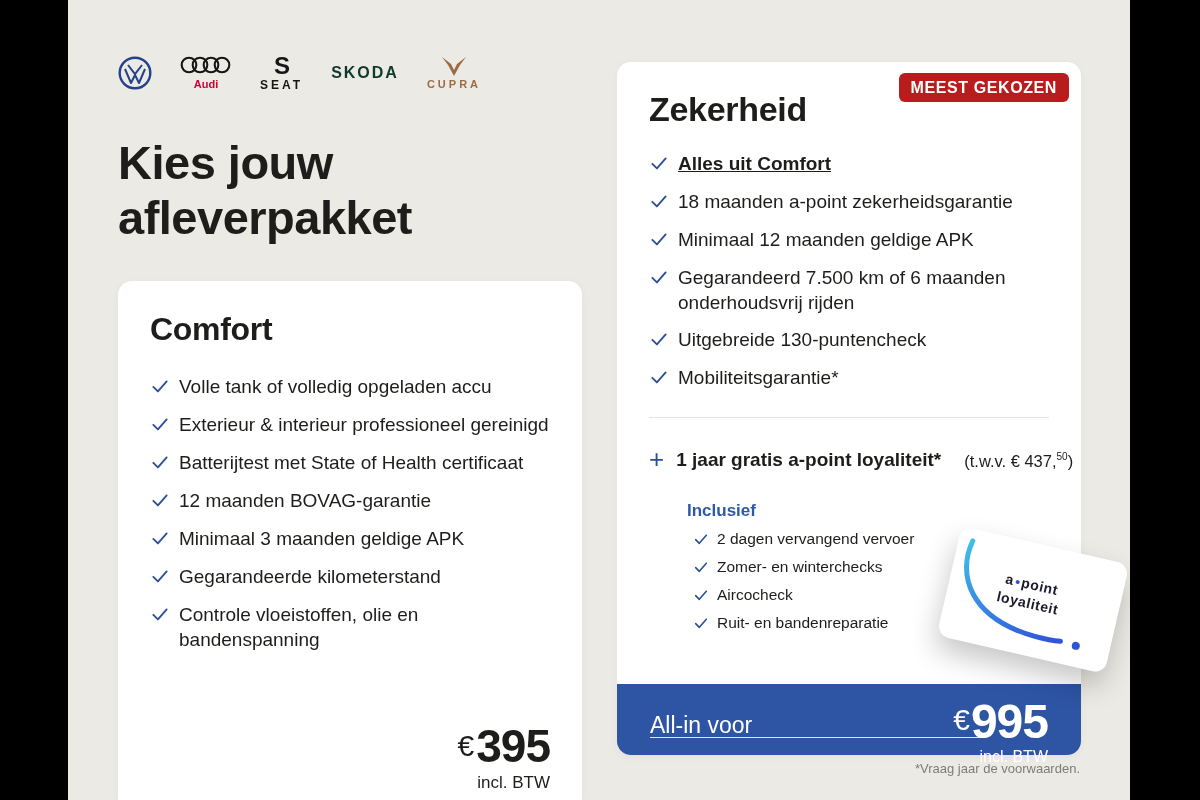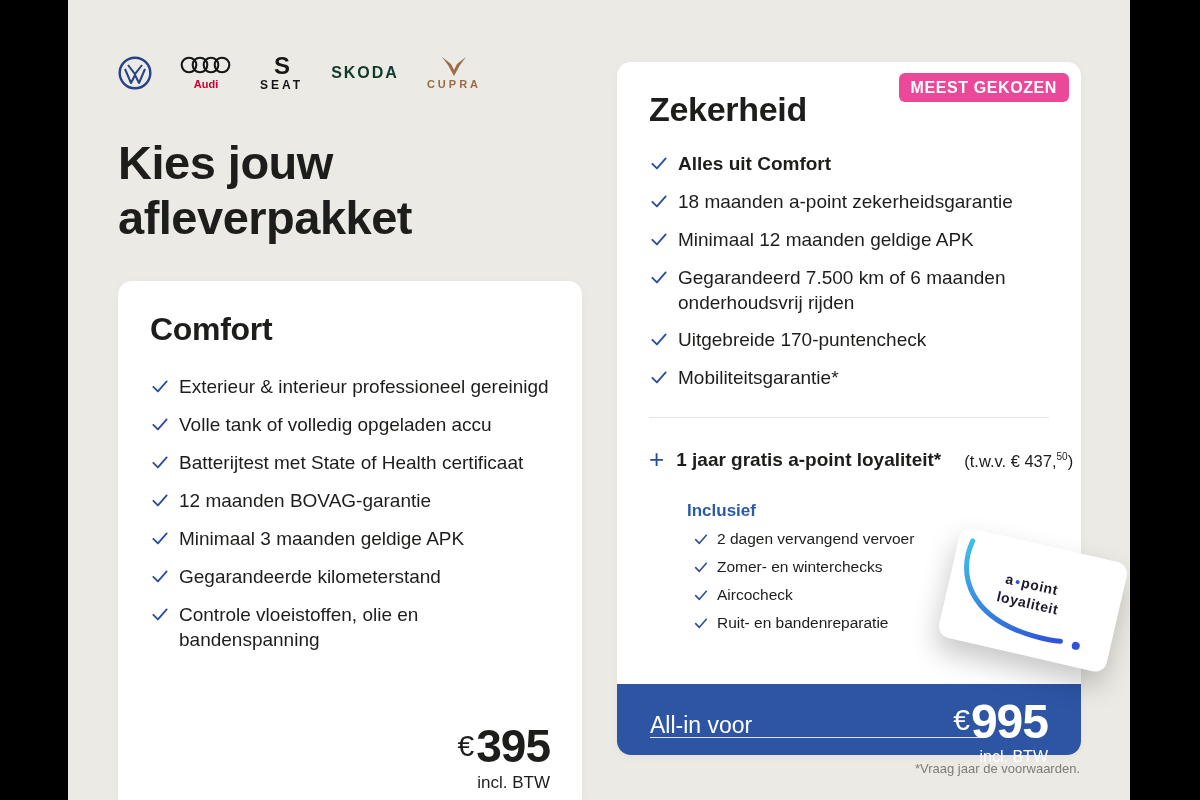--- a/index.html
+++ b/index.html
@@ -33,30 +33,30 @@
   .card-zekerheid { left:549px; top:62px; width:464px; height:693px; padding:28px 32px; }
 
   .card h2 { font-size:32px; font-weight:700; color:#1D1D1B; letter-spacing:-0.3px; }
   .card-comfort h2 { margin-bottom:26px; }
   .card-zekerheid h2 { font-size:34px; margin-bottom:22px; }
 
   ul.feats { list-style:none; }
   ul.feats li { display:flex; align-items:flex-start; margin-bottom:12px; }
   ul.feats .chk { flex:0 0 20px; margin-right:9px; margin-top:2px; }
   ul.feats .feat-text { font-size:19px; line-height:25px; color:#1D1D1B; }
-  .z-feats li:first-child .feat-text { font-weight:700; }
+  .z-feats li:first-child .feat-text { font-weight:700;text-decoration:underline; }
 
   
   .price-block { position:absolute; right:32px; bottom:18px; text-align:right; color:#1D1D1B; }
   .price-line .cur { font-size:30px; font-weight:500; vertical-align:6px; margin-right:2px; }
   .price-line .amt { font-size:46px; font-weight:700; letter-spacing:-1px; }
   .price-note { font-size:17px; margin-top:0px; color:#1D1D1B; }
 
   
-  .badge { position:absolute; right:12px; top:11px; background:#ec4899; color:#fff;
+  .badge { position:absolute; right:12px; top:11px; background:#b91c1c; color:#fff;
            font-size:16px; font-weight:700; letter-spacing:0.6px; padding:6px 12px 5px;
            border-radius:6px; }
 
   
   .divider { border:none; border-top:1px solid #E4E4E2; margin:26px 0 0 0; }
   .loyalty-head { display:flex; align-items:baseline; margin-top:24px; white-space:nowrap; }
   .loyalty-plus { color:#2B4E9B; font-size:26px; font-weight:400; margin-right:12px; position:relative; top:2px; }
   .loyalty-title { font-size:19px; font-weight:700; color:#1D1D1B; }
   .loyalty-value { font-size:16.5px; color:#1D1D1B; margin-left:23px; }
   .loyalty-value sup { font-size:10px; }
@@ -134,27 +134,27 @@
       <span>afleverpakket</span>
     </h1>
 
     <section class="card card-comfort">
       <h2>Comfort</h2>
       <ul class="feats">
         <li>
           <span class="chk"><svg width="20" height="20" viewBox="0 0 24 24">
                 <path d="M4 13 L9.5 18.5 L20 6.5" fill="none" stroke="#2B4E9B" stroke-width="2.2" stroke-linecap="round" stroke-linejoin="round"></path>
               </svg></span>
+          <span class="feat-text">Volle tank of volledig opgeladen accu</span>
+          </li>
+        <li>
+          <span class="chk"><svg width="20" height="20" viewBox="0 0 24 24">
+                <path d="M4 13 L9.5 18.5 L20 6.5" fill="none" stroke="#2B4E9B" stroke-width="2.2" stroke-linecap="round" stroke-linejoin="round"></path>
+              </svg></span>
           <span class="feat-text">Exterieur &amp; interieur professioneel gereinigd</span>
-          </li>
-        <li>
-          <span class="chk"><svg width="20" height="20" viewBox="0 0 24 24">
-                <path d="M4 13 L9.5 18.5 L20 6.5" fill="none" stroke="#2B4E9B" stroke-width="2.2" stroke-linecap="round" stroke-linejoin="round"></path>
-              </svg></span>
-          <span class="feat-text">Volle tank of volledig opgeladen accu</span>
           </li>
         <li>
           <span class="chk"><svg width="20" height="20" viewBox="0 0 24 24">
                 <path d="M4 13 L9.5 18.5 L20 6.5" fill="none" stroke="#2B4E9B" stroke-width="2.2" stroke-linecap="round" stroke-linejoin="round"></path>
               </svg></span>
           <span class="feat-text">Batterijtest met State of Health certificaat</span>
           </li>
         <li>
           <span class="chk"><svg width="20" height="20" viewBox="0 0 24 24">
                 <path d="M4 13 L9.5 18.5 L20 6.5" fill="none" stroke="#2B4E9B" stroke-width="2.2" stroke-linecap="round" stroke-linejoin="round"></path>
@@ -213,21 +213,21 @@
         <li>
           <span class="chk"><svg width="20" height="20" viewBox="0 0 24 24">
                 <path d="M4 13 L9.5 18.5 L20 6.5" fill="none" stroke="#2B4E9B" stroke-width="2.2" stroke-linecap="round" stroke-linejoin="round"></path>
               </svg></span>
           <span class="feat-text">Gegarandeerd 7.500 km of 6 maanden onderhoudsvrij rijden</span>
           </li>
         <li>
           <span class="chk"><svg width="20" height="20" viewBox="0 0 24 24">
                 <path d="M4 13 L9.5 18.5 L20 6.5" fill="none" stroke="#2B4E9B" stroke-width="2.2" stroke-linecap="round" stroke-linejoin="round"></path>
               </svg></span>
-          <span class="feat-text">Uitgebreide 170-puntencheck</span>
+          <span class="feat-text">Uitgebreide 130-puntencheck</span>
           </li>
         <li>
           <span class="chk"><svg width="20" height="20" viewBox="0 0 24 24">
                 <path d="M4 13 L9.5 18.5 L20 6.5" fill="none" stroke="#2B4E9B" stroke-width="2.2" stroke-linecap="round" stroke-linejoin="round"></path>
               </svg></span>
           <span class="feat-text">Mobiliteitsgarantie*</span>
           </li>
       </ul>
 
       <hr class="divider">

